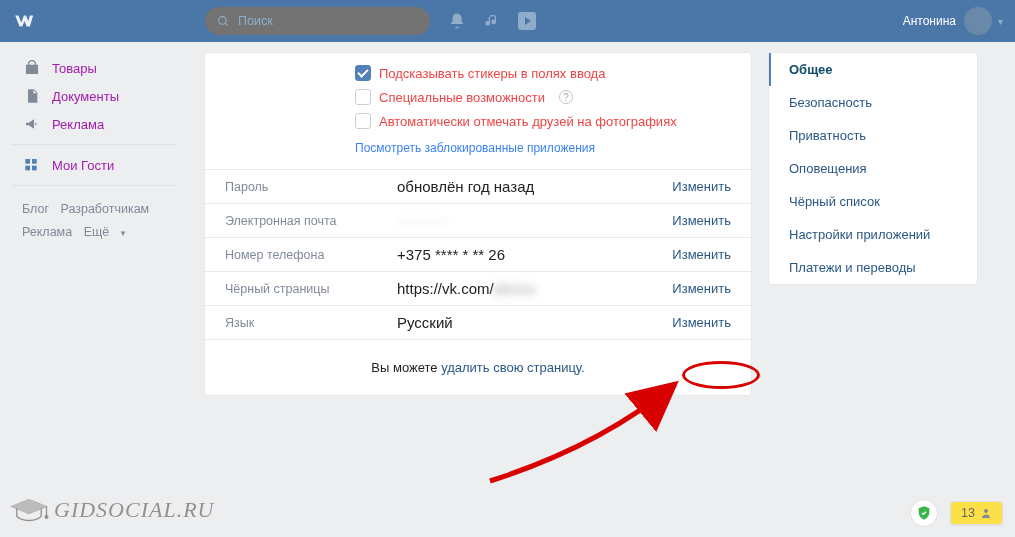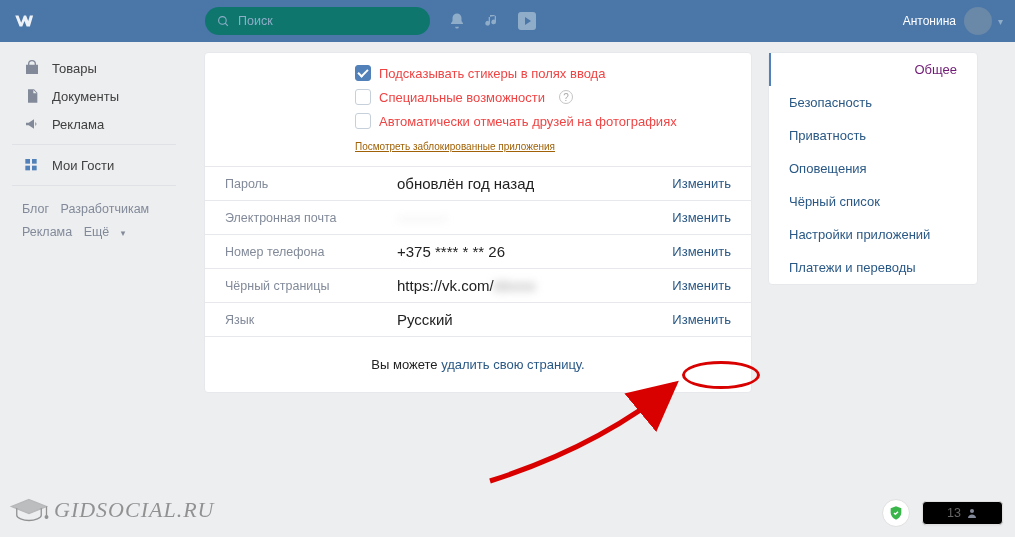--- a/index.html
+++ b/index.html
@@ -1,80 +1,80 @@
 <!DOCTYPE html>
 <html><head>
 <meta charset="utf-8">
 <style>
 * { box-sizing: border-box; margin: 0; padding: 0; }
 body { font-family: -apple-system, BlinkMacSystemFont, Arial, sans-serif; font-size: 13px; color: #222; background: #edeef0; width: 1015px; height: 537px; overflow: hidden; position: relative; }
 
 .header { background: #4a76a8; height: 42px; display: flex; align-items: center; padding: 0 12px; }
 .vk-logo { width: 28px; height: 28px; color: #fff; display: flex; align-items: center; }
-.search-box { margin-left: 165px; width: 225px; height: 28px; background: #0f766e; border-radius: 14px; display: flex; align-items: center; padding: 0 12px; color: #8fadc8; }
+.search-box { margin-left: 165px; width: 225px; height: 28px; background: #737373; border-radius: 14px; display: flex; align-items: center; padding: 0 12px; color: #8fadc8; }
 .search-box .sicon { margin-right: 8px; display: flex; }
 .search-box input { background: transparent; border: none; outline: none; color: #fff; font-size: 12.5px; flex: 1; }
 .search-box input::placeholder { color: #8fadc8; }
 .hicons { display: flex; align-items: center; gap: 18px; margin-left: 18px; }
 .hicons .hicon { color: #8fadc8; cursor: pointer; display: flex; }
 .play-square { width: 18px; height: 18px; background: #8fadc8; border-radius: 3px; display: flex; align-items: center; justify-content: center; }
 .play-square::after { content: ""; border-left: 6px solid #4a76a8; border-top: 4px solid transparent; border-bottom: 4px solid transparent; margin-left: 2px; }
 .header-right { margin-left: auto; display: flex; align-items: center; color: #fff; font-size: 12px; cursor: pointer; }
 .avatar { width: 28px; height: 28px; border-radius: 50%; background: #6a88a8; margin-left: 8px; }
 .caret-down { margin-left: 6px; color: #8fadc8; font-size: 10px; }
 
 .page { display: flex; align-items: flex-start; padding: 10px 12px 0 12px; height: calc(100% - 42px); position: relative; }
 
 .sidebar { width: 164px; flex-shrink: 0; padding-top: 2px; }
-.sidebar-item { display: flex; align-items: center; padding: 6px 0 6px 10px; color: #404040; cursor: pointer; gap: 10px; }
+.sidebar-item { display: flex; align-items: center; padding: 6px 0 6px 10px; color: #a21caf; cursor: pointer; gap: 10px; }
 .sidebar-item .side-icon { width: 20px; color: #828a99; display: flex; justify-content: center; }
 .side-sep { height: 1px; background: #dfe1e6; margin: 6px 0 6px 0; }
 .sidebar-links { padding: 6px 0 0 10px; color: #828a99; font-size: 12.5px; line-height: 1.8; }
 .sidebar-links span { cursor: pointer; margin-right: 8px; }
 
 .main { margin-left: 28px; display: flex; gap: 16px; flex: 1; }
 
 .card { background: #fff; border: 1px solid #e7e8ec; border-radius: 4px; }
 .settings-card { width: 548px; padding-top: 0; }
 .settings-top { padding: 8px 20px 14px 150px; }
 .chk-row { display: flex; align-items: center; gap: 8px; padding: 4px 0; }
 .chk { width: 16px; height: 16px; border: 1px solid #c5d0db; border-radius: 3px; flex-shrink: 0; position: relative; }
 .chk.checked { background: #5181b8; border-color: #5181b8; }
 .chk.checked::after { content: ""; position: absolute; left: 4px; top: 1px; width: 4px; height: 8px; border: solid #fff; border-width: 0 2px 2px 0; transform: rotate(45deg); }
 .chk-label { color: #ef4444; font-size: 13px; }
 .help-icon { width: 14px; height: 14px; border: 1px solid #c5c5c5; border-radius: 50%; color: #aaa; font-size: 10px; display: inline-flex; align-items: center; justify-content: center; margin-left: 6px; }
-.view-blocked { color: #a16207; padding-top: 8px; cursor: pointer; font-size: 10px; text-decoration: underline; }
+.view-blocked { color: #3b82f6; padding-top: 8px; cursor: pointer; font-size: 12px; }
 
 .setting-row { display: flex; align-items: center; padding: 8px 20px; border-top: 1px solid #e7e8ec; gap: 42px; }
 .setting-label { width: 130px; color: #828a99; font-size: 12.5px; flex-shrink: 0; }
 .setting-value { flex: 1; color: #222; font-size: 15px; }
 .setting-action { color: #2a5885; cursor: pointer; font-size: 13px; }
 .blurred { filter: blur(4px); color: #999; }
 .delete-row { text-align: center; padding: 20px 0; border-top: 1px solid #e7e8ec; color: #222; font-size: 13px; }
 .delete-row a { color: #2a5885; cursor: pointer; }
 
 .right-nav { width: 210px; align-self: flex-start; }
 .right-nav-item { padding: 9px 20px; color: #2a5885; cursor: pointer; font-size: 13px; }
-.right-nav-item.active { color: #701a75; font-weight: 400; position: relative; text-align: right; }
+.right-nav-item.active { color: #0c4a6e; font-weight: 700; position: relative; }
 .right-nav-item.active::before { content: ""; position: absolute; left: 0; top: 0; bottom: 0; width: 2px; background: #5181b8; }
 
 
 .anno-circle { position: absolute; border: 3px solid #d90000; border-radius: 50%/50%; width: 78px; height: 28px; left: 682px; top: 361px; pointer-events: none; }
 .anno-arrow { position: absolute; left: 480px; top: 376px; width: 220px; height: 110px; pointer-events: none; }
 
 
 .watermark { position: absolute; left: 8px; bottom: 12px; display: flex; align-items: center; opacity: .6; font-family: Georgia, serif; font-style: italic; color: #555; pointer-events: none; }
 .cap-icon { width: 42px; height: 30px; position: relative; margin-right: 4px; }
 .cap-icon svg { width: 100%; height: 100%; }
 .watermark-text { font-size: 22px; letter-spacing: 1px; }
 
 
 .bottom-right { position: absolute; right: 12px; bottom: 10px; display: flex; align-items: center; gap: 12px; }
 .shield { width: 28px; height: 28px; border: 1px solid #e0e0e0; border-radius: 50%; background: #fff; display: flex; align-items: center; justify-content: center; color: #3ab54a; }
-.counter { background: #000000; border: 1px solid #e0e0e0; border-radius: 4px; padding: 4px 24px; display: flex; align-items: center; gap: 5px; color: #656565; font-size: 12.5px; box-shadow: 0 1px 2px rgba(0,0,0,.05); }
+.counter { background: #fde047; border: 1px solid #e0e0e0; border-radius: 4px; padding: 4px 10px; display: flex; align-items: center; gap: 5px; color: #656565; font-size: 12.5px; box-shadow: 0 1px 2px rgba(0,0,0,.05); }
 </style>
 </head>
 <body>
 
 <div class="header">
   <div class="vk-logo">
     <svg viewBox="0 0 24 24" width="26" height="26" fill="#fff">
         <path d="M3 7h3l2.5 6.5L11 7h2l2 5 1.5-5h3l-3 10h-3l-2-5-2 5H7L3 7z" opacity=".9"></path>
       </svg>
   </div>

